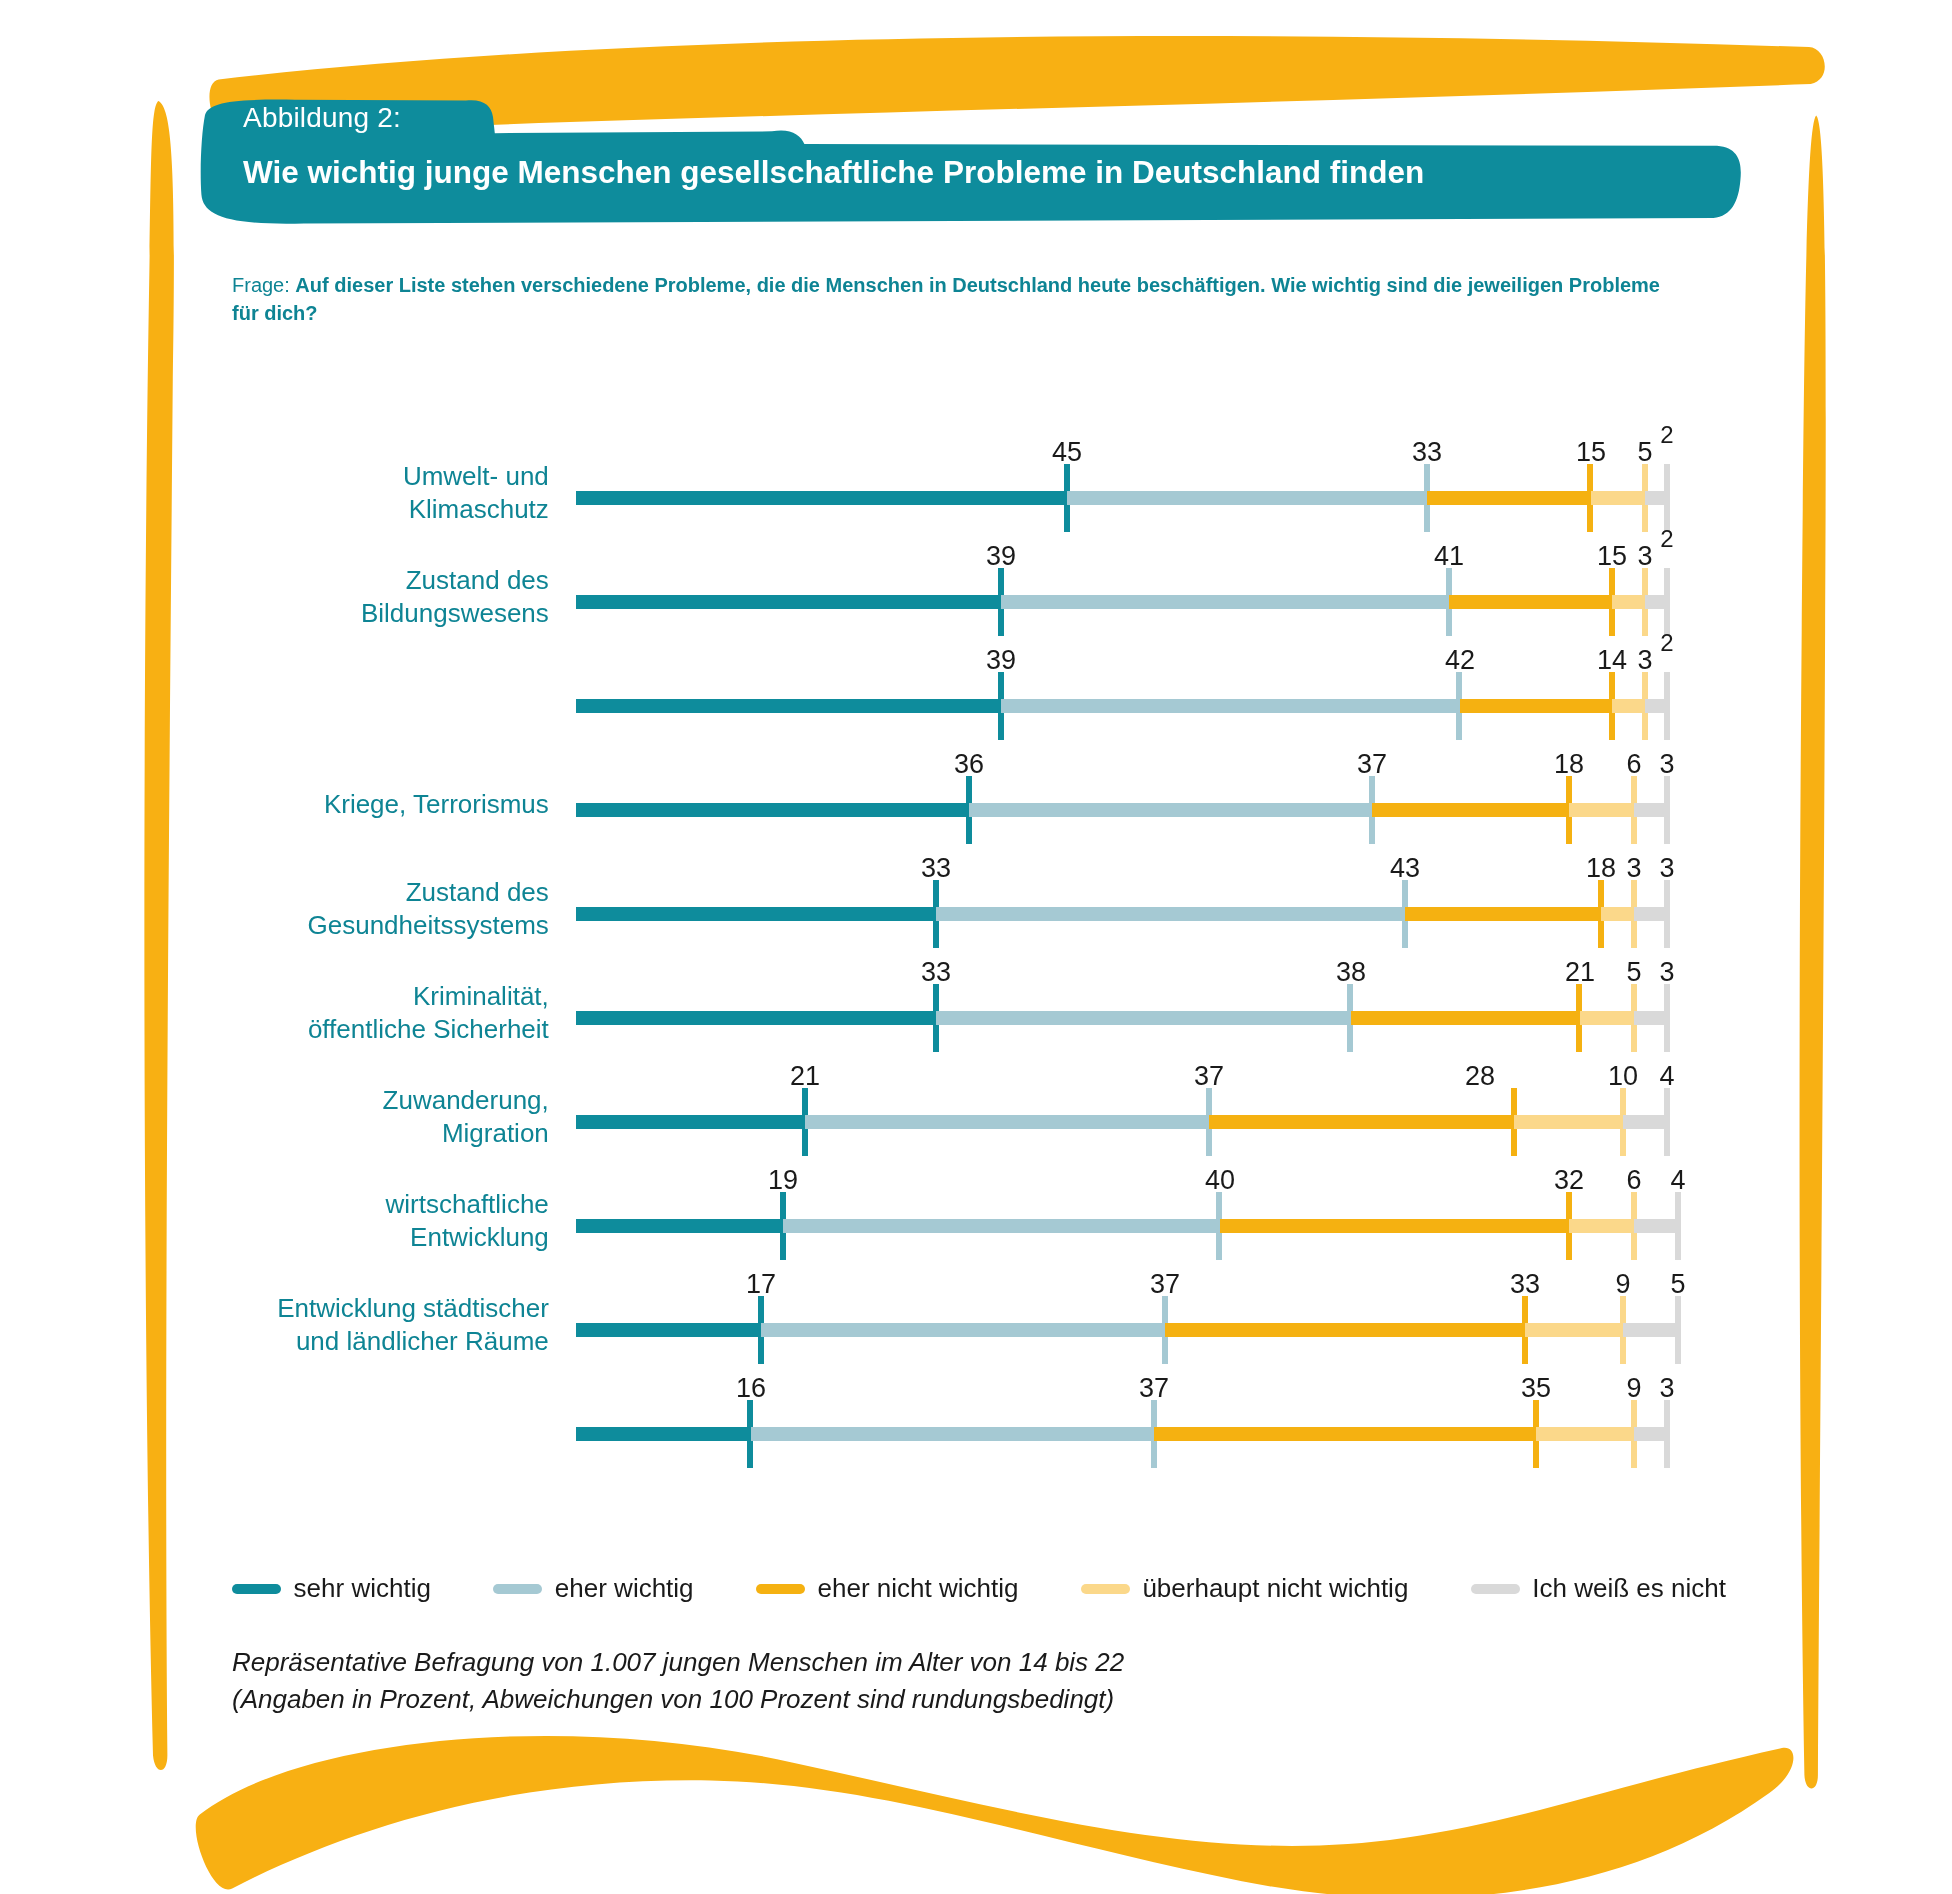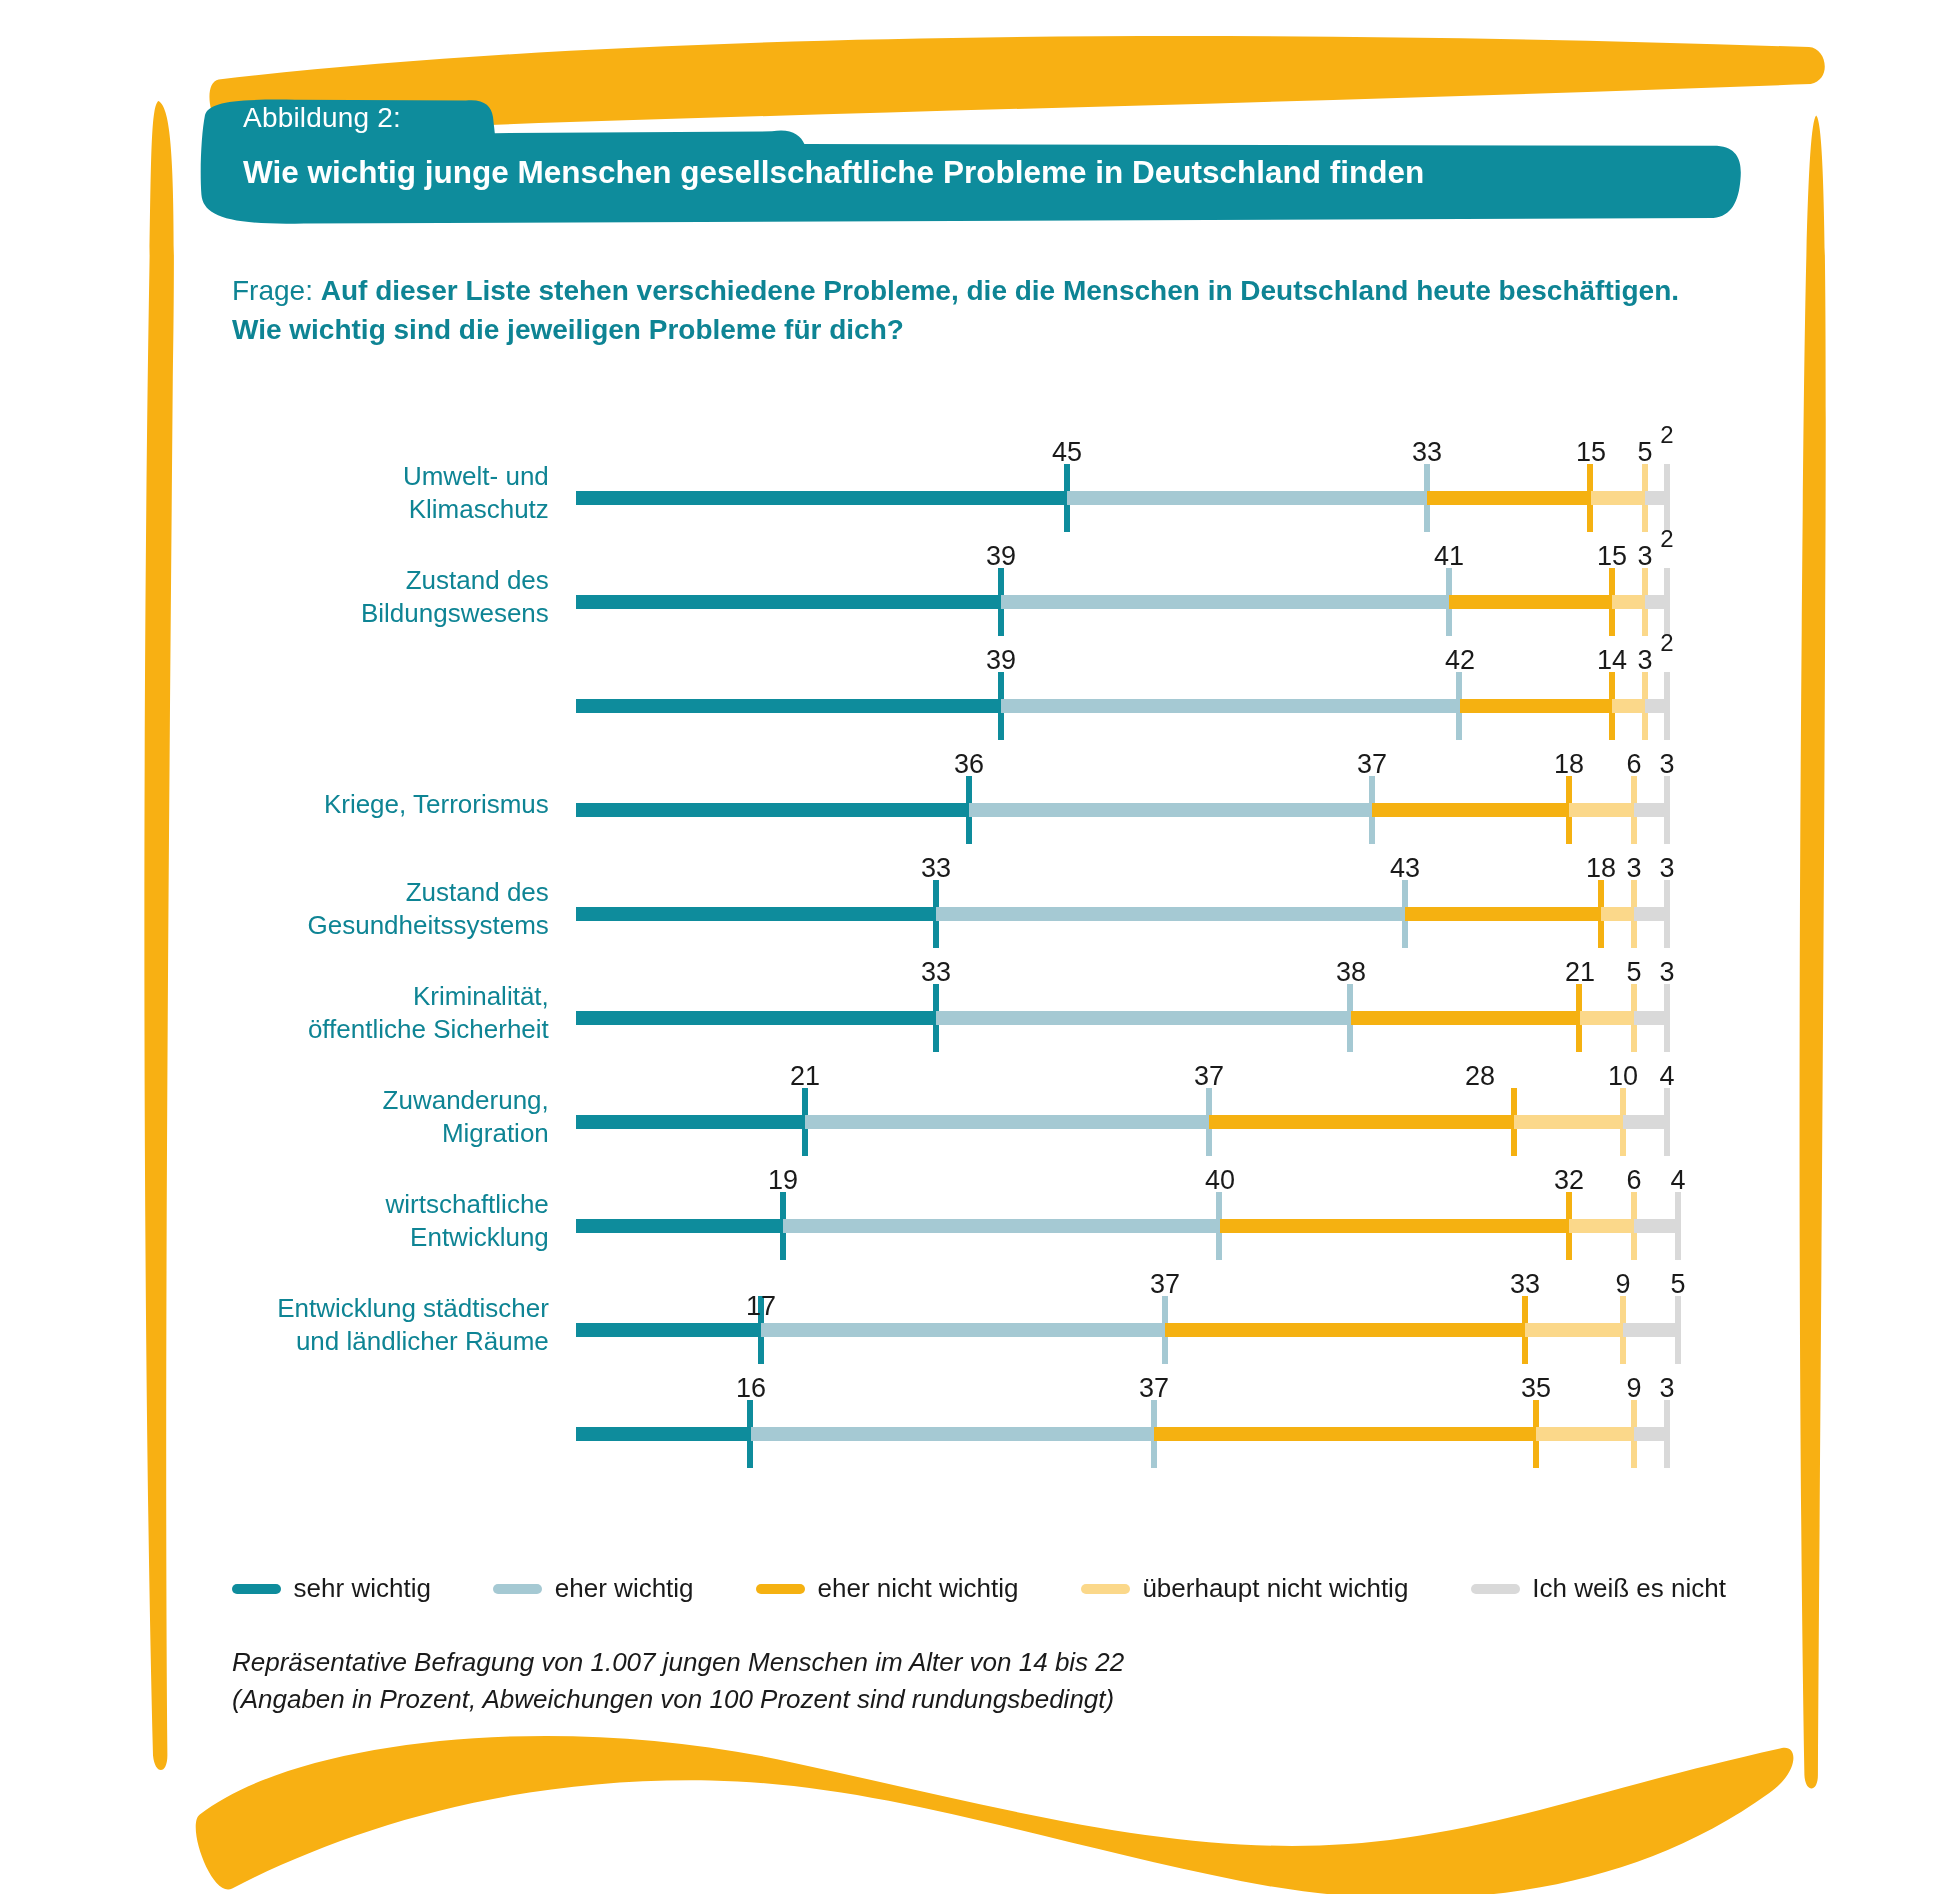--- a/index.html
+++ b/index.html
@@ -43,21 +43,21 @@
     font-weight: bold;
     color: #ffffff;
     white-space: nowrap;
   }
 
   
   .question {
     position: absolute;
     left: 232px; top: 272px;
     width: 1458px;
-    font-size: 28px;
+    font-size: 20px;
     line-height: 1.38;
     color: #0e8494;
   }
   .question .q-lead { font-weight: normal; }
   .question .q-body { font-weight: bold; }
 
   
   .chart {
     position: absolute;
     left: 232px; top: 441px;
@@ -381,21 +381,21 @@
         </div>
       </div>
     </div>
     <div class="row">
       <div class="row-label">
         <div>Entwicklung städtischer</div>
         <div>und ländlicher Räume</div>
       </div>
       <div class="track">
         <div class="tick" style="left: 182px; background: rgb(14, 140, 156);"></div>
-        <div class="vlabel" style="left: 185px; margin-top: 22px;">17</div>
+        <div class="vlabel" style="left: 185px;">17</div>
         <div class="tick" style="left: 586px; background: rgb(165, 201, 211);"></div>
         <div class="vlabel" style="left: 589px;">37</div>
         <div class="tick" style="left: 946px; background: rgb(245, 177, 17);"></div>
         <div class="vlabel" style="left: 949px;">33</div>
         <div class="tick" style="left: 1044px; background: rgb(251, 216, 138);"></div>
         <div class="vlabel" style="left: 1047px;">9</div>
         <div class="tick" style="left: 1099px; background: rgb(217, 217, 217);"></div>
         <div class="vlabel" style="left: 1102px;">5</div>
         <div class="bar">
           <div class="seg" style="left: 0px; width: 185px; background: rgb(14, 140, 156);"></div>

